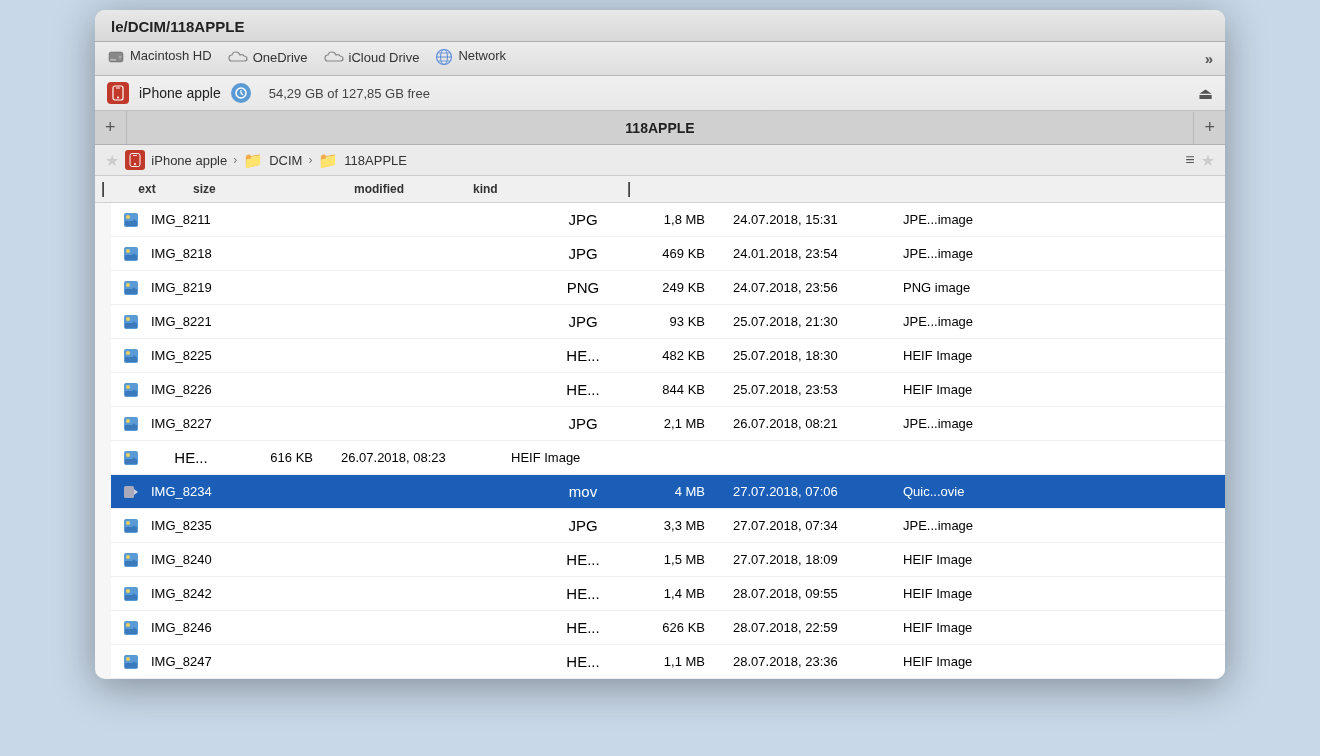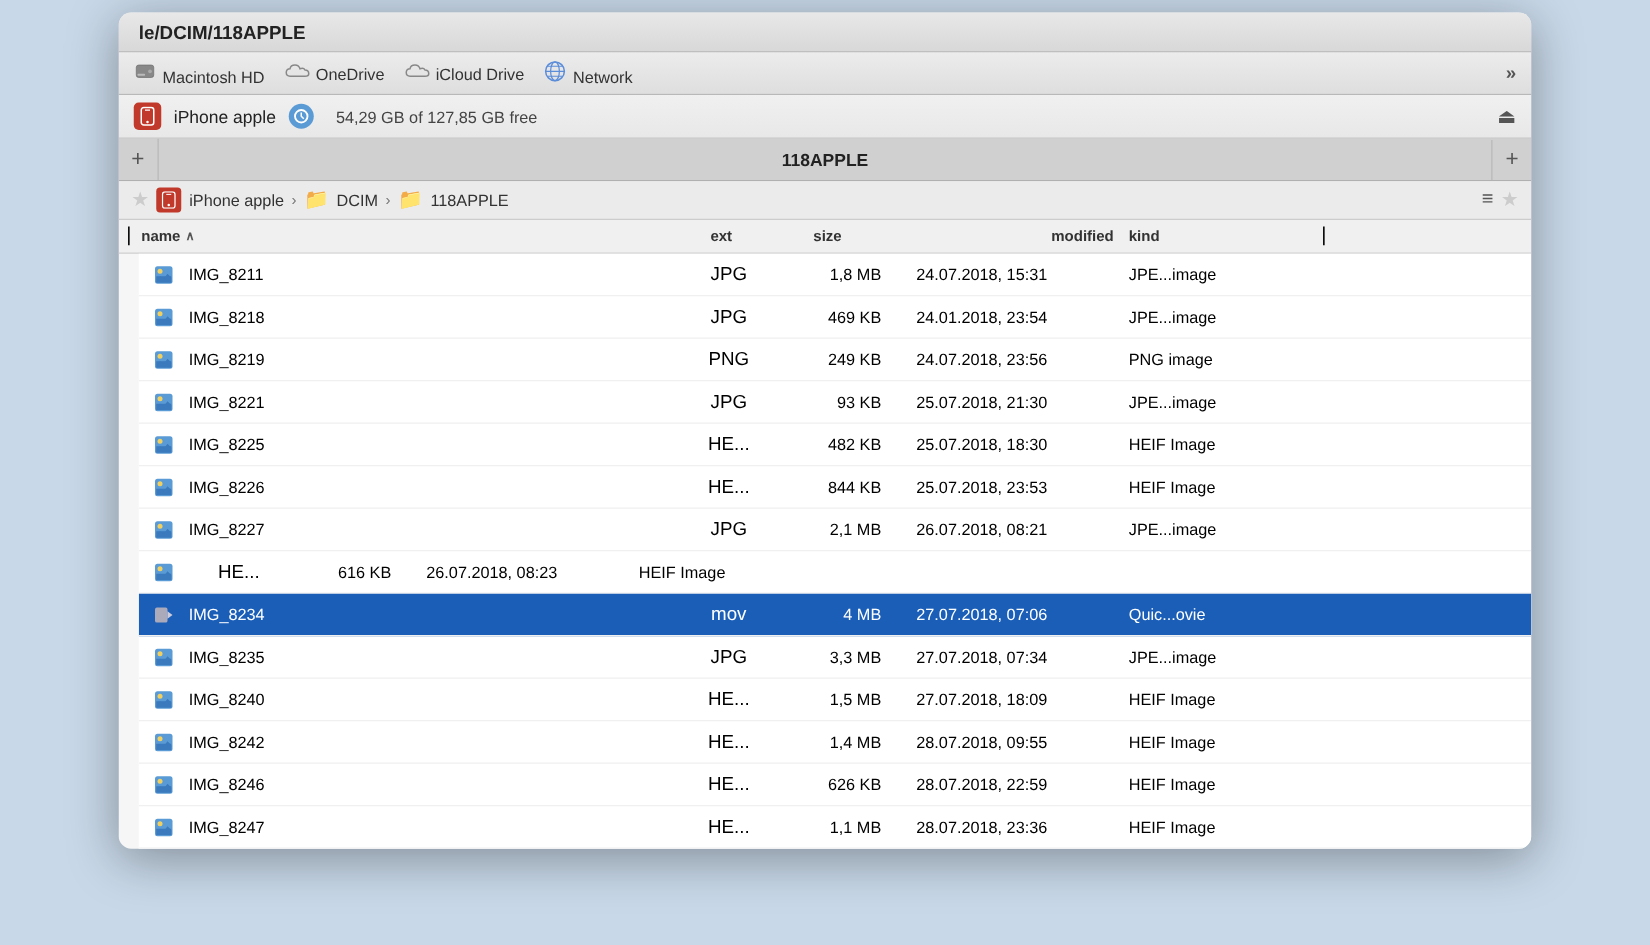--- a/index.html
+++ b/index.html
@@ -41,21 +41,21 @@
     .toolbar {
       background: linear-gradient(to bottom, #ececec, #dedede);
       border-bottom: 1px solid #b8b8b8;
       padding: 6px 12px;
       display: flex;
       align-items: center;
       gap: 16px;
     }
     .toolbar-item {
       display: flex;
-      align-items: flex-end;
+      align-items: flex-start;
       gap: 5px;
       font-size: 13px;
       color: #333;
       cursor: pointer;
       white-space: nowrap;
     }
     .toolbar-separator {
       flex: 1;
     }
     .toolbar-more {
@@ -195,22 +195,22 @@
       padding: 4px 0;
     }
     .col-header {
       font-size: 12px;
       font-weight: 600;
       color: #333;
       padding: 2px 6px;
     }
     .col-name { width: 430px; display: flex; align-items: center; gap: 4px; }
     .col-ext { width: 80px; text-align: center; }
-    .col-size { width: 90px; text-align: center; }
-    .col-modified { width: 190px; text-align: right; padding-left: 20px; }
+    .col-size { width: 90px; text-align: left; }
+    .col-modified { width: 190px; text-align: center; padding-left: 20px; }
     .col-kind { width: 160px; }
     .sort-arrow { font-size: 10px; color: #555; }
     
     .file-list {
       flex: 1;
       overflow-y: auto;
       background: #ffffff;
       margin-left: 16px;
     }
     .file-row {
@@ -361,24 +361,20 @@
     <span style="font-size:16px;color:#6a8fd8;">📁</span>
     <span class="breadcrumb-text">118APPLE</span>
     <div class="breadcrumb-spacer"></div>
     <span class="breadcrumb-view-icon">≡</span>
     <span class="breadcrumb-star-right" style="color:#ccc">★</span>
   </div>
 
   <div class="file-list-header">
     <div style="width:6px;"></div>
     <div style="width:6px;">|</div>
-    <div class="col-header col-name">
-      <span>name</span>
-      <span class="sort-arrow">∧</span>
-    </div>
     <div class="col-header col-ext">
       <span>ext</span>
     </div>
     <div class="col-header col-size">
       <span>size</span>
     </div>
     <div class="col-header col-modified">
       <span>modified</span>
     </div>
     <div class="col-header col-kind">

